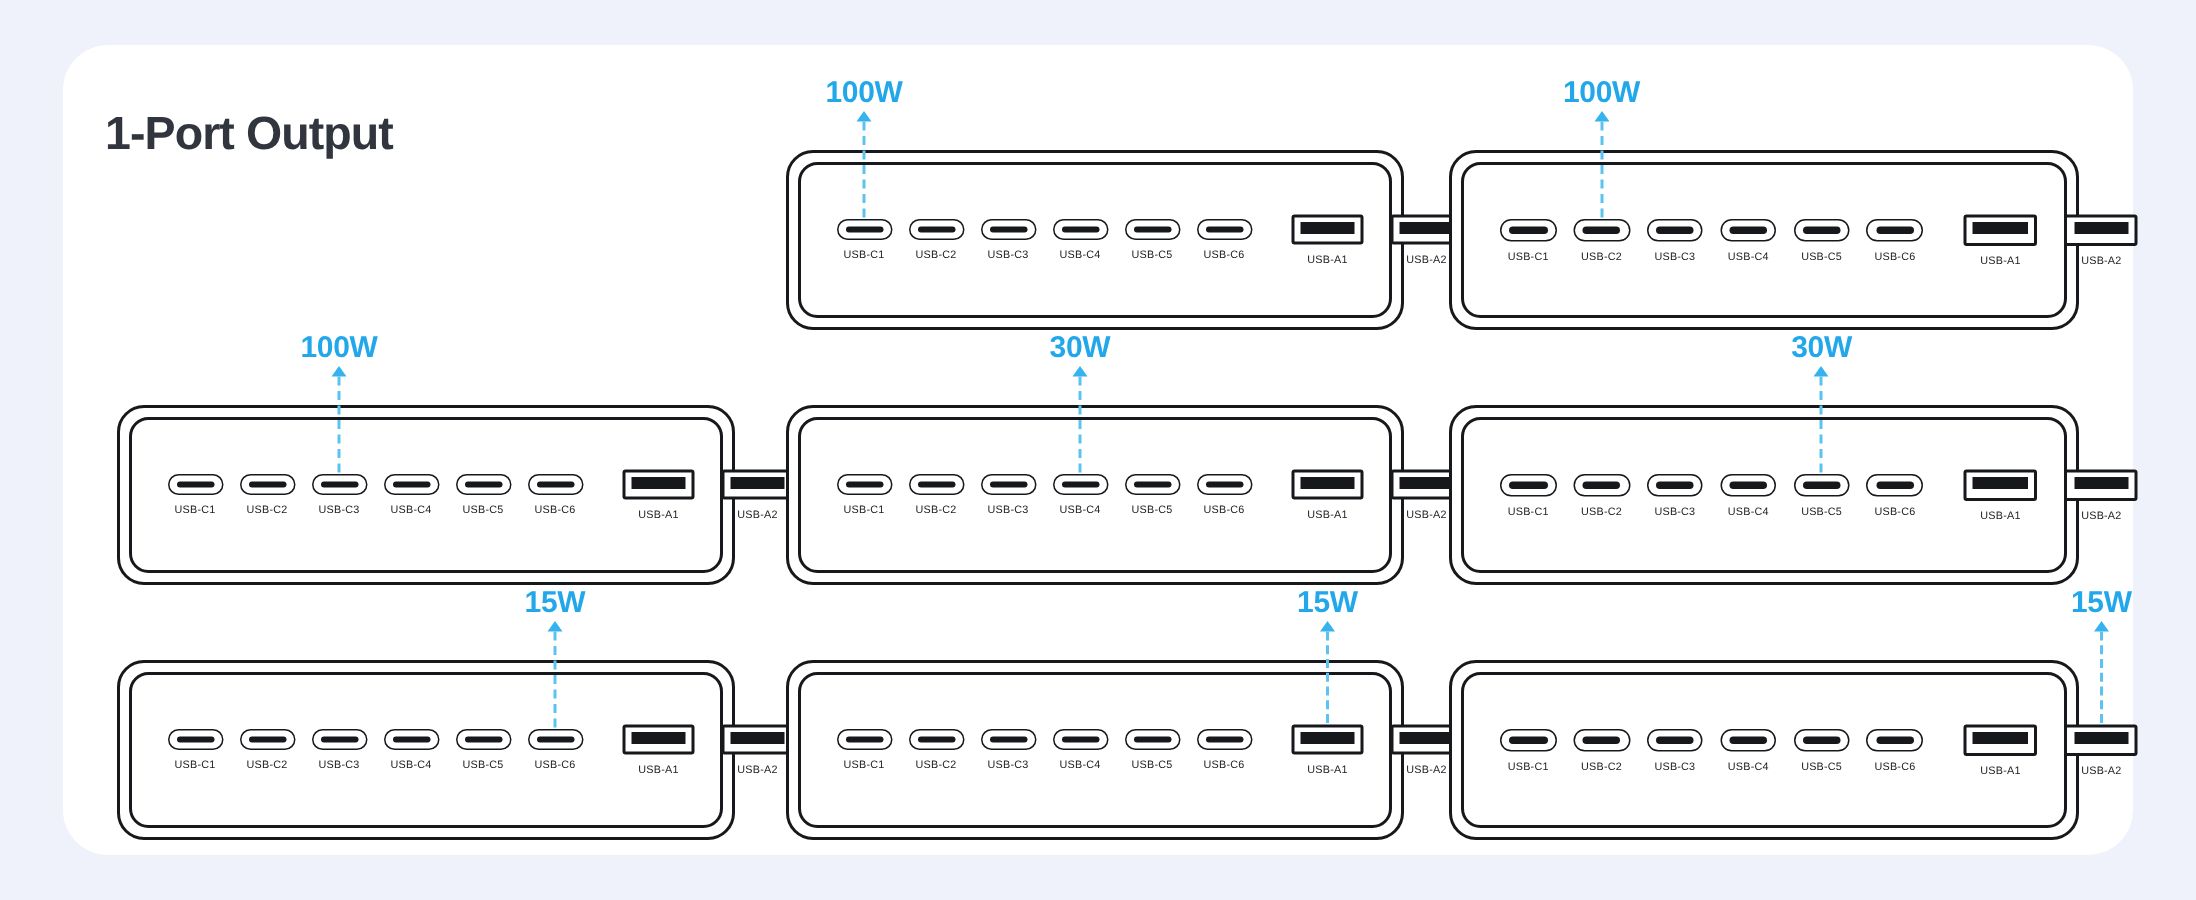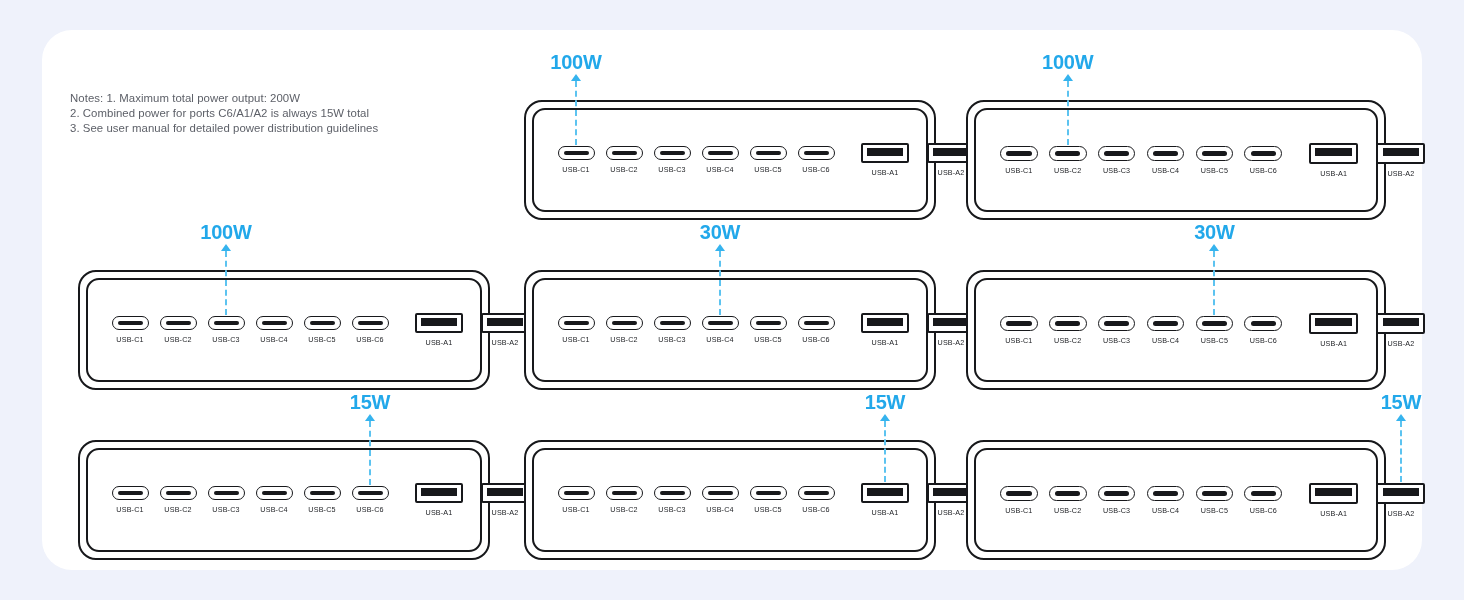--- a/index.html
+++ b/index.html
@@ -165,25 +165,21 @@
     display: block;
     background: #17181b;
   }
 </style>
 </head>
 <body>
 
 <div id="card">
 
   <div id="header">
-    <div id="notes">
-      <div>Notes: 1. Maximum total power output: 200W</div>
-      <div>2. Combined power for ports C6/A1/A2 is always 15W total</div>
-      <div>3. See user manual for detailed power distribution guidelines</div>
-    </div>
+    <div id="page-title">1-Port Output</div>
   </div>
 
   <div id="grid">
       <div class="cell" style="left: 482px; top: 22px; width: 412px; height: 168px;">
         <div class="device-outer" style="left: 0px; top: 48px; width: 412px; height: 120px;">
           <div class="device-inner">
             <div class="port-row" style="padding-left: 20px; padding-right: 20px;">
               <div class="port" style="width: 44px;">
                 <div class="usbc-shape" style="width: 37px; height: 14px;">
                   <i style="width: 25px; height: 4.2px;"></i>

